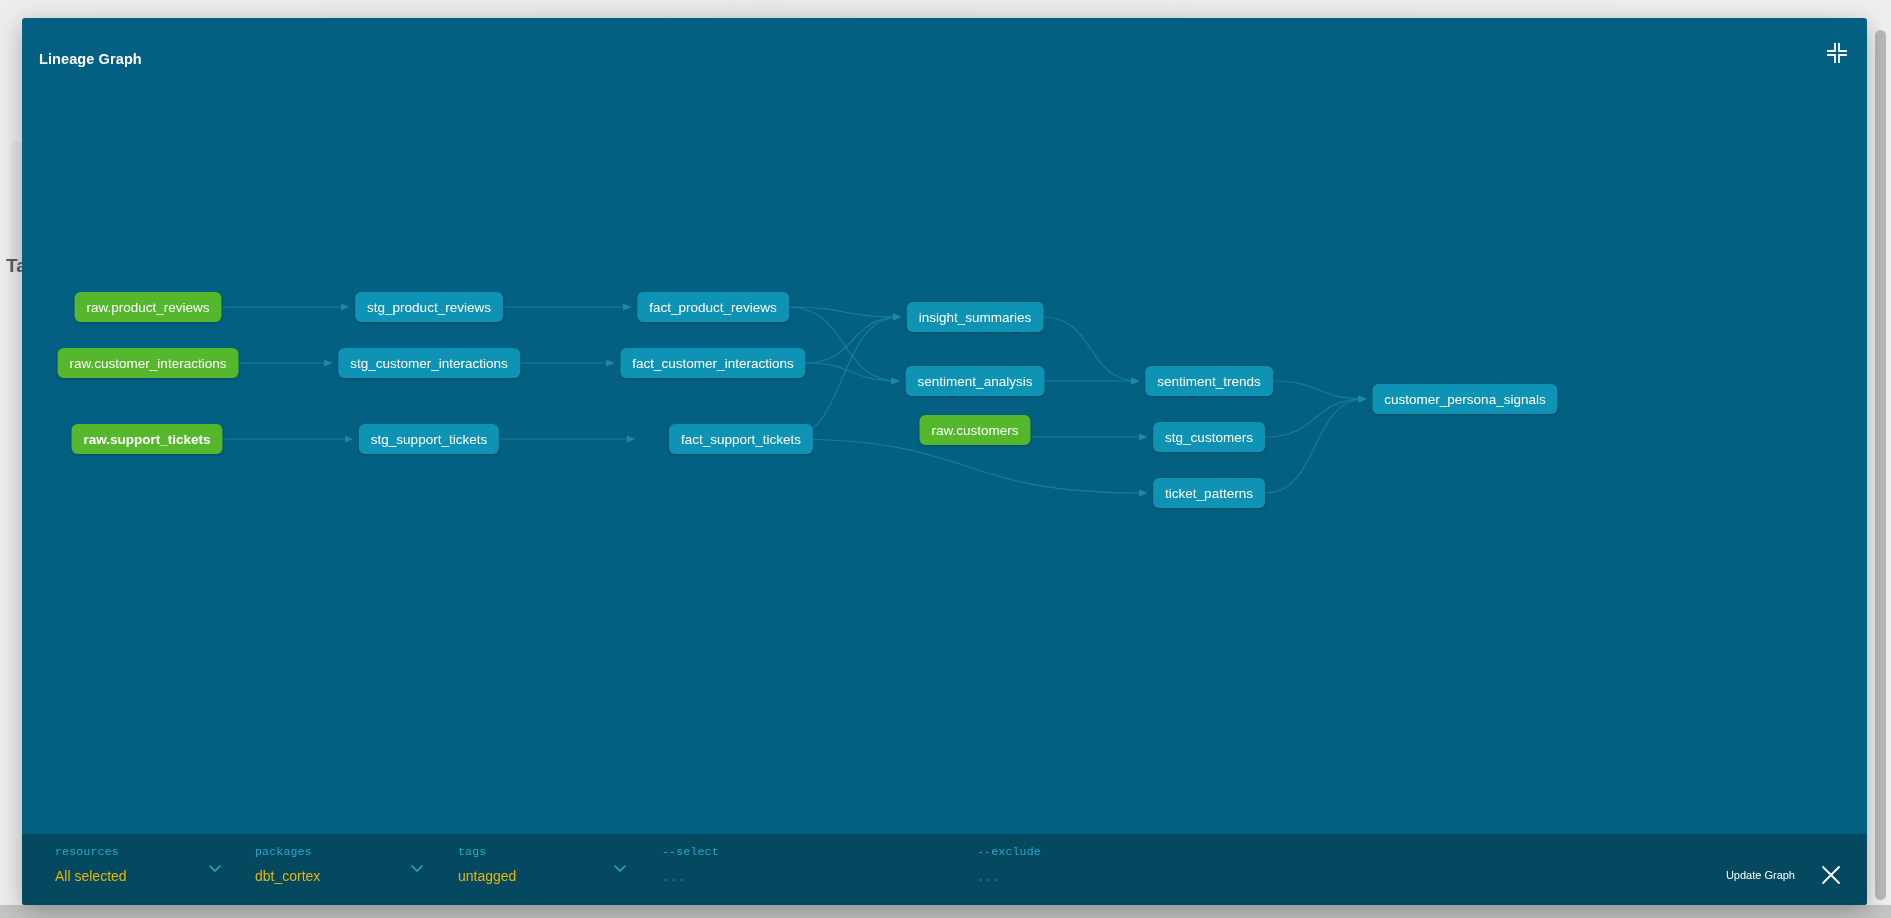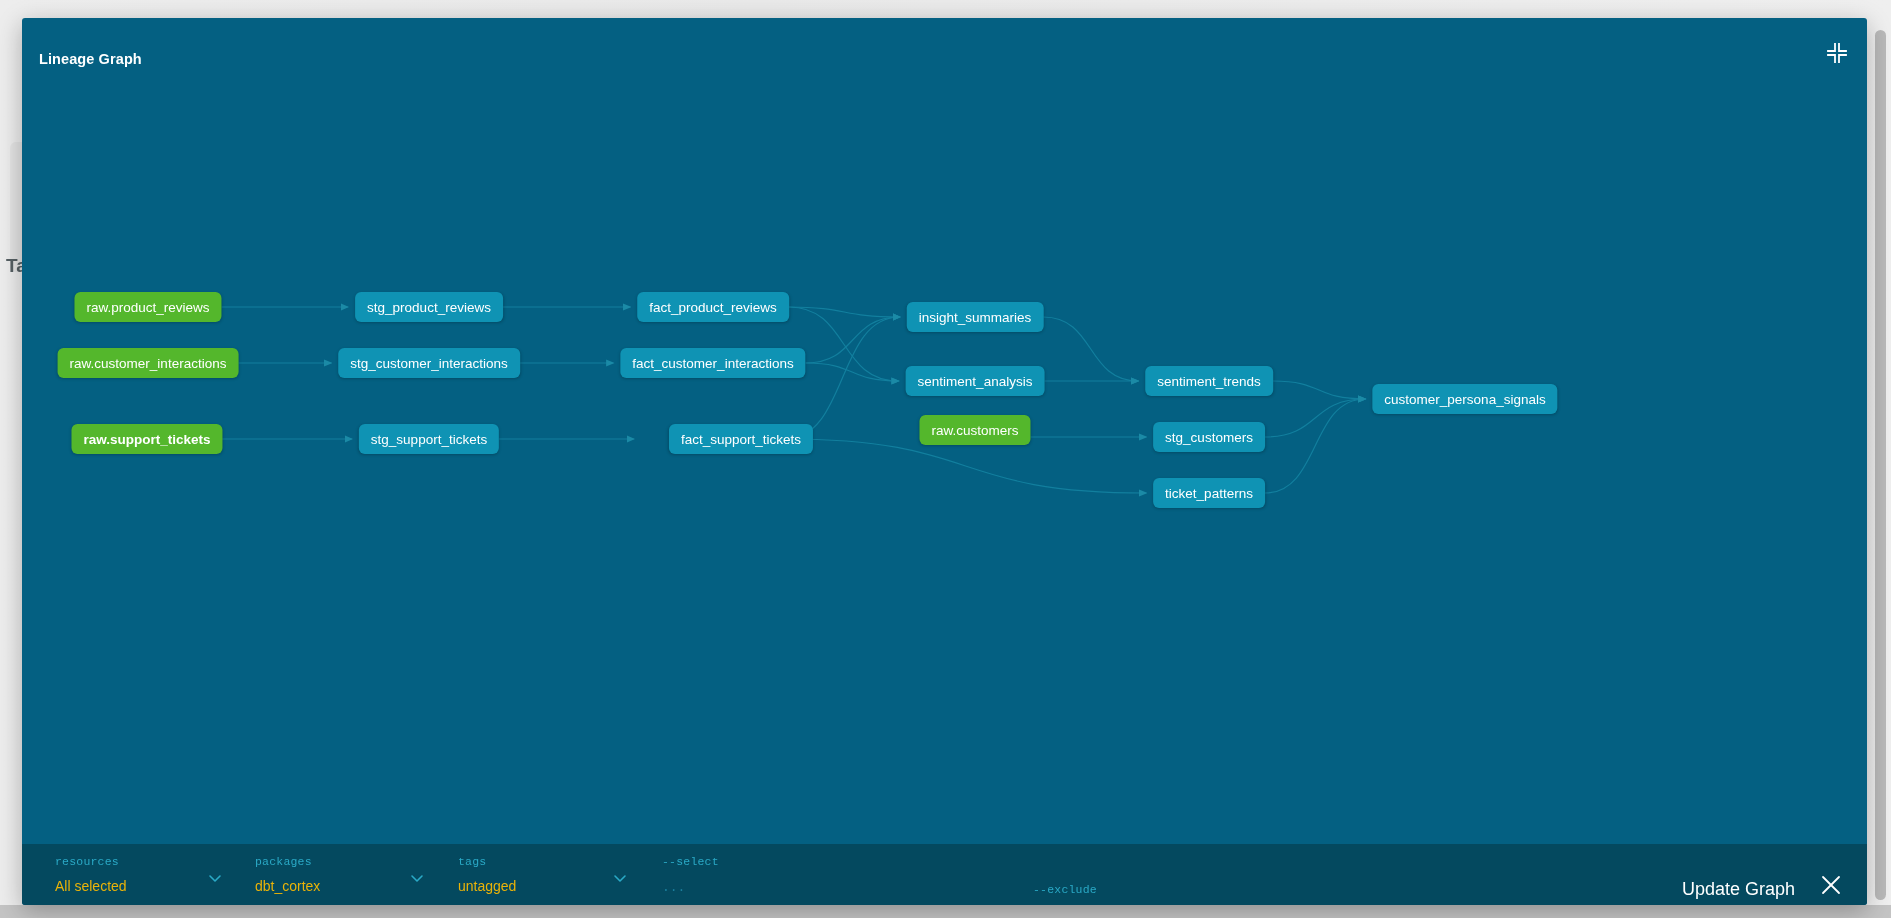--- a/index.html
+++ b/index.html
@@ -118,21 +118,21 @@
     box-shadow: 0 1px 3px rgba(0,0,0,0.22);
     transform: translate(-50%,-50%);
   }
   .node.source { background: #54b72c; }
   .node.model  { background: #0f93b4; }
 
   
   #footer-toolbar {
     position: absolute;
     left: 0; bottom: 0;
-    width: 1845px; height: 61px;
+    width: 1845px; height: 71px;
     background: #04495f;
   }
   .field {
     position: absolute;
     top: 11px;
   }
   .field-label {
     font-family: "Liberation Mono", monospace;
     font-size: 11.5px;
     color: #2aa9c6;
@@ -151,21 +151,21 @@
     font-size: 13px;
   }
   .field-chevron {
     position: absolute;
     top: 27px;
   }
   #update-graph-btn {
     position: absolute;
     right: 72px;
     top: 35px;
-    font-size: 18px;
+    font-size: 11px;
     color: #ffffff;
     cursor: pointer;
   }
   #close-btn {
     position: absolute;
     right: 25px;
     top: 30px;
     width: 22px; height: 22px;
     cursor: pointer;
   }
@@ -253,21 +253,21 @@
           </svg></div>
         <div class="field" style="left: 233px;"><span class="field-label">packages</span><span class="field-value">dbt_cortex</span></div>
         <div class="field-chevron" style="left: 388px;"><svg width="14" height="14" viewBox="0 0 14 14">
             <path d="M2 5 L7 10 L12 5" fill="none" stroke="#2aa9c6" stroke-width="1.6" stroke-linecap="round" stroke-linejoin="round"></path>
           </svg></div>
         <div class="field" style="left: 436px;"><span class="field-label">tags</span><span class="field-value">untagged</span></div>
         <div class="field-chevron" style="left: 591px;"><svg width="14" height="14" viewBox="0 0 14 14">
             <path d="M2 5 L7 10 L12 5" fill="none" stroke="#2aa9c6" stroke-width="1.6" stroke-linecap="round" stroke-linejoin="round"></path>
           </svg></div>
         <div class="field" style="left: 640px;"><span class="field-label">--select</span><span class="field-value muted">...</span></div>
-        <div class="field" style="left: 1011px; margin-top: 28px;"><span class="field-label">--exclude</span><span class="field-value muted">...</span></div>
+        <div class="field" style="left: 955px;"><span class="field-label">--exclude</span><span class="field-value muted">...</span></div>
       </div>
     <div id="update-graph-btn">Update Graph</div>
     <div id="close-btn" title="Close">
       <svg width="22" height="22" viewBox="0 0 22 22" aria-hidden="true">
         <g stroke="#ffffff" stroke-width="1.8" stroke-linecap="round">
           <line x1="3" y1="3" x2="19" y2="19"></line>
           <line x1="19" y1="3" x2="3" y2="19"></line>
         </g>
       </svg>
     </div>

